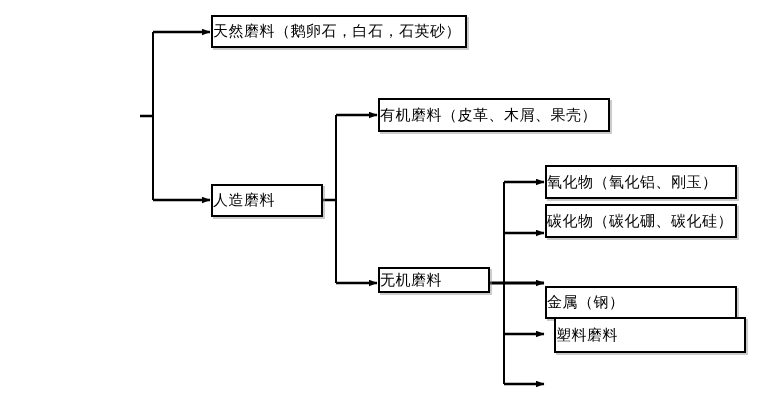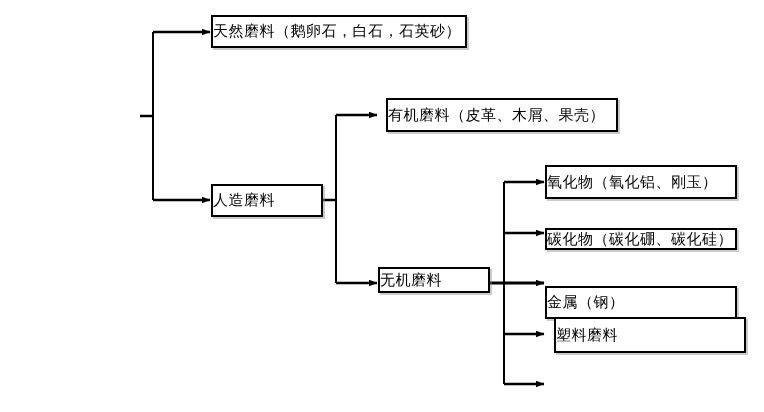--- a/index.html
+++ b/index.html
@@ -32,24 +32,24 @@
     align-items: center;
     font-size: 15px;
     color: #000000;
     letter-spacing: 0.5px;
     white-space: nowrap;
     text-align: center;
   }
   .node-root       { left: 29px;  top: 99px;  width: 111px; height: 33px; }
   .node-natural    { left: 211px; top: 15px;  width: 256px; height: 33px; }
   .node-artificial { left: 211px; top: 184px; width: 112px; height: 33px; }
-  .node-organic    { left: 378px; top: 98px;  width: 232px; height: 34px; margin-left: 8px; }
+  .node-organic    { left: 378px; top: 98px;  width: 232px; height: 34px; }
   .node-inorganic  { left: 378px; top: 267px; width: 112px; height: 26px; }
   .node-oxide      { left: 545px; top: 165px; width: 192px; height: 34px; font-family: Liberation Mono, monospace; }
-  .node-carbide    { left: 545px; top: 228px; width: 192px; height: 22px; }
+  .node-carbide    { left: 545px; top: 204px; width: 192px; height: 34px; }
   .node-metal      { left: 545px; top: 266px; width: 192px; height: 33px; margin-top: 20px; }
   .node-plastic    { left: 554px; top: 317px; width: 192px; height: 36px; }
   .node-other      { left: 545px; top: 367px; width: 192px; height: 34px; }
 </style>
 </head>
 <body>
 
 <div class="canvas">
 
   <svg class="wires" viewBox="0 0 764 412" xmlns="http://www.w3.org/2000/svg">

